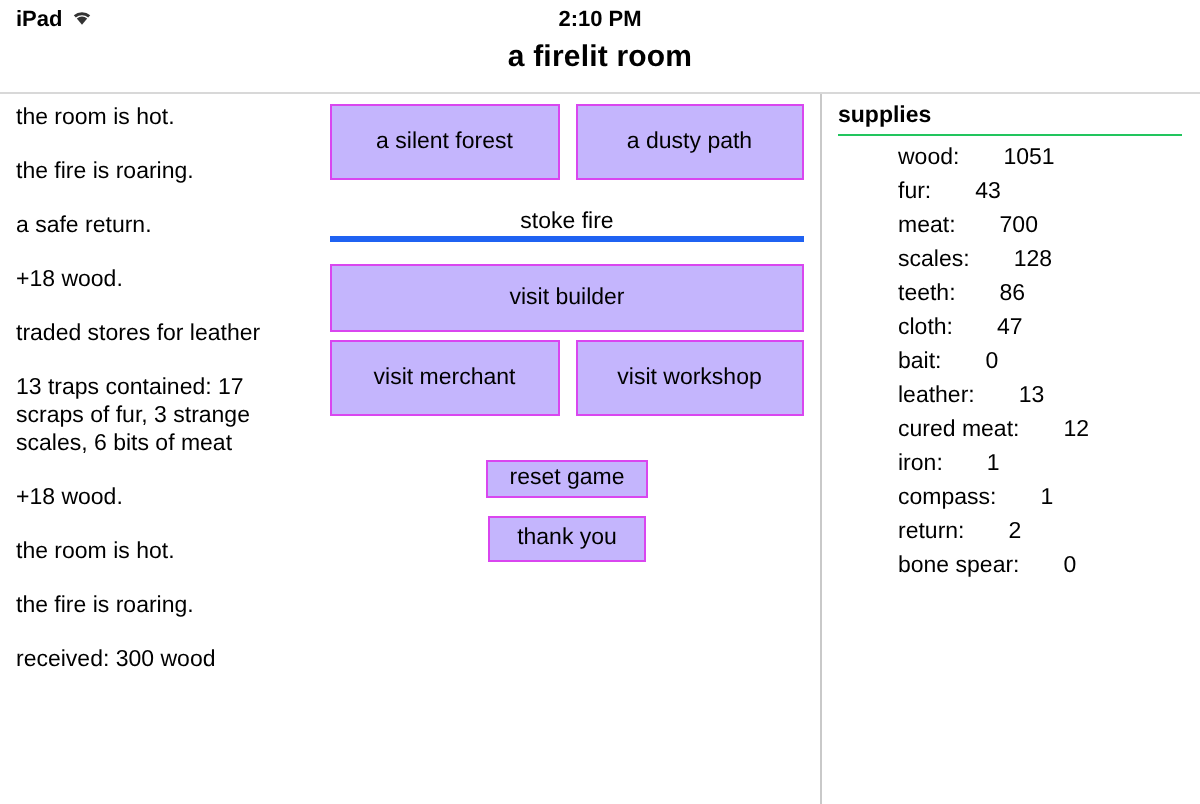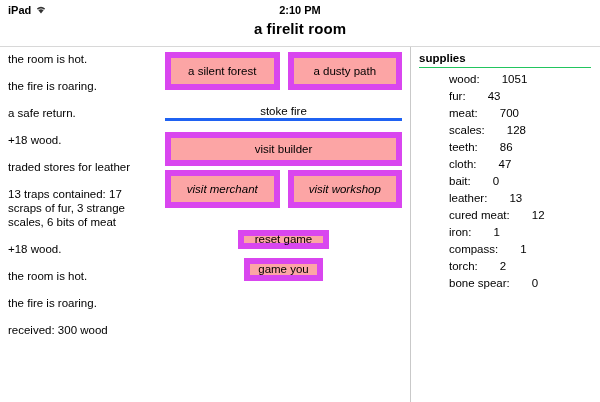--- a/index.html
+++ b/index.html
@@ -58,22 +58,22 @@
   }
   .notify-row {
     font-size:11.5px; color:#000; line-height:14px;
     margin-bottom:13px; width:146px;
   }
 
   
   #buttons { position:absolute; left:165px; top:5px; width:237px; }
 
   .btn {
-    border:6px solid #d946ef;
-    background:#fca5a5;
+    border:1px solid #d946ef;
+    background:#c4b5fd;
     font-size:11.5px; color:#000;
     display:flex; align-items:center; justify-content:center;
     text-align:center; line-height:13px;
     cursor:pointer; user-select:none;
   }
   .row2 { display:flex; gap:8px; }
   .row2 .btn { flex:1 1 0; }
 
   .btn-loc { height:38px; }
   #row-locations { margin-bottom:11px; }
@@ -84,21 +84,21 @@
     height:20px; border:none; background:transparent;
     font-size:11.5px;
   }
   #stoke-cooldown {
     position:absolute; left:0; bottom:0;
     width:100%; height:3px; background:#1f62f2;
   }
 
   #visit-builder { height:34px; margin-bottom:4px; }
   #row-visits { margin-bottom:0; }
-  #row-visits .btn { height:38px;font-style:italic; }
+  #row-visits .btn { height:38px; }
 
   
   #reset-wrap {
     display:flex; justify-content:center; margin-top:22px;
   }
   #reset-game {
     height:19px; padding:0 11px; font-size:11.5px;
   }
   #row-footer {
     display:flex; justify-content:center; gap:10px; margin-top:9px;
@@ -181,21 +181,21 @@
     <div id="row-visits" class="row2">
       <div class="btn">visit merchant</div>
       <div class="btn">visit workshop</div>
     </div>
 
     <div id="reset-wrap">
       <div class="btn" id="reset-game">reset game</div>
     </div>
 
     <div id="row-footer">
-      <div class="btn">game you</div>
+      <div class="btn">thank you</div>
     </div>
 
   </div>
 
   <div id="supplies-panel">
     <div id="supplies-title">supplies</div>
 
     <div class="supply-row">
       <span class="sname">wood</span>
       <span class="sval">1051</span>
@@ -234,21 +234,21 @@
     </div>
     <div class="supply-row">
       <span class="sname">iron</span>
       <span class="sval">1</span>
     </div>
     <div class="supply-row">
       <span class="sname">compass</span>
       <span class="sval">1</span>
     </div>
     <div class="supply-row">
-      <span class="sname">torch</span>
+      <span class="sname">return</span>
       <span class="sval">2</span>
     </div>
     <div class="supply-row">
       <span class="sname">bone spear</span>
       <span class="sval">0</span>
     </div>
   </div>
 
 </div>
 

